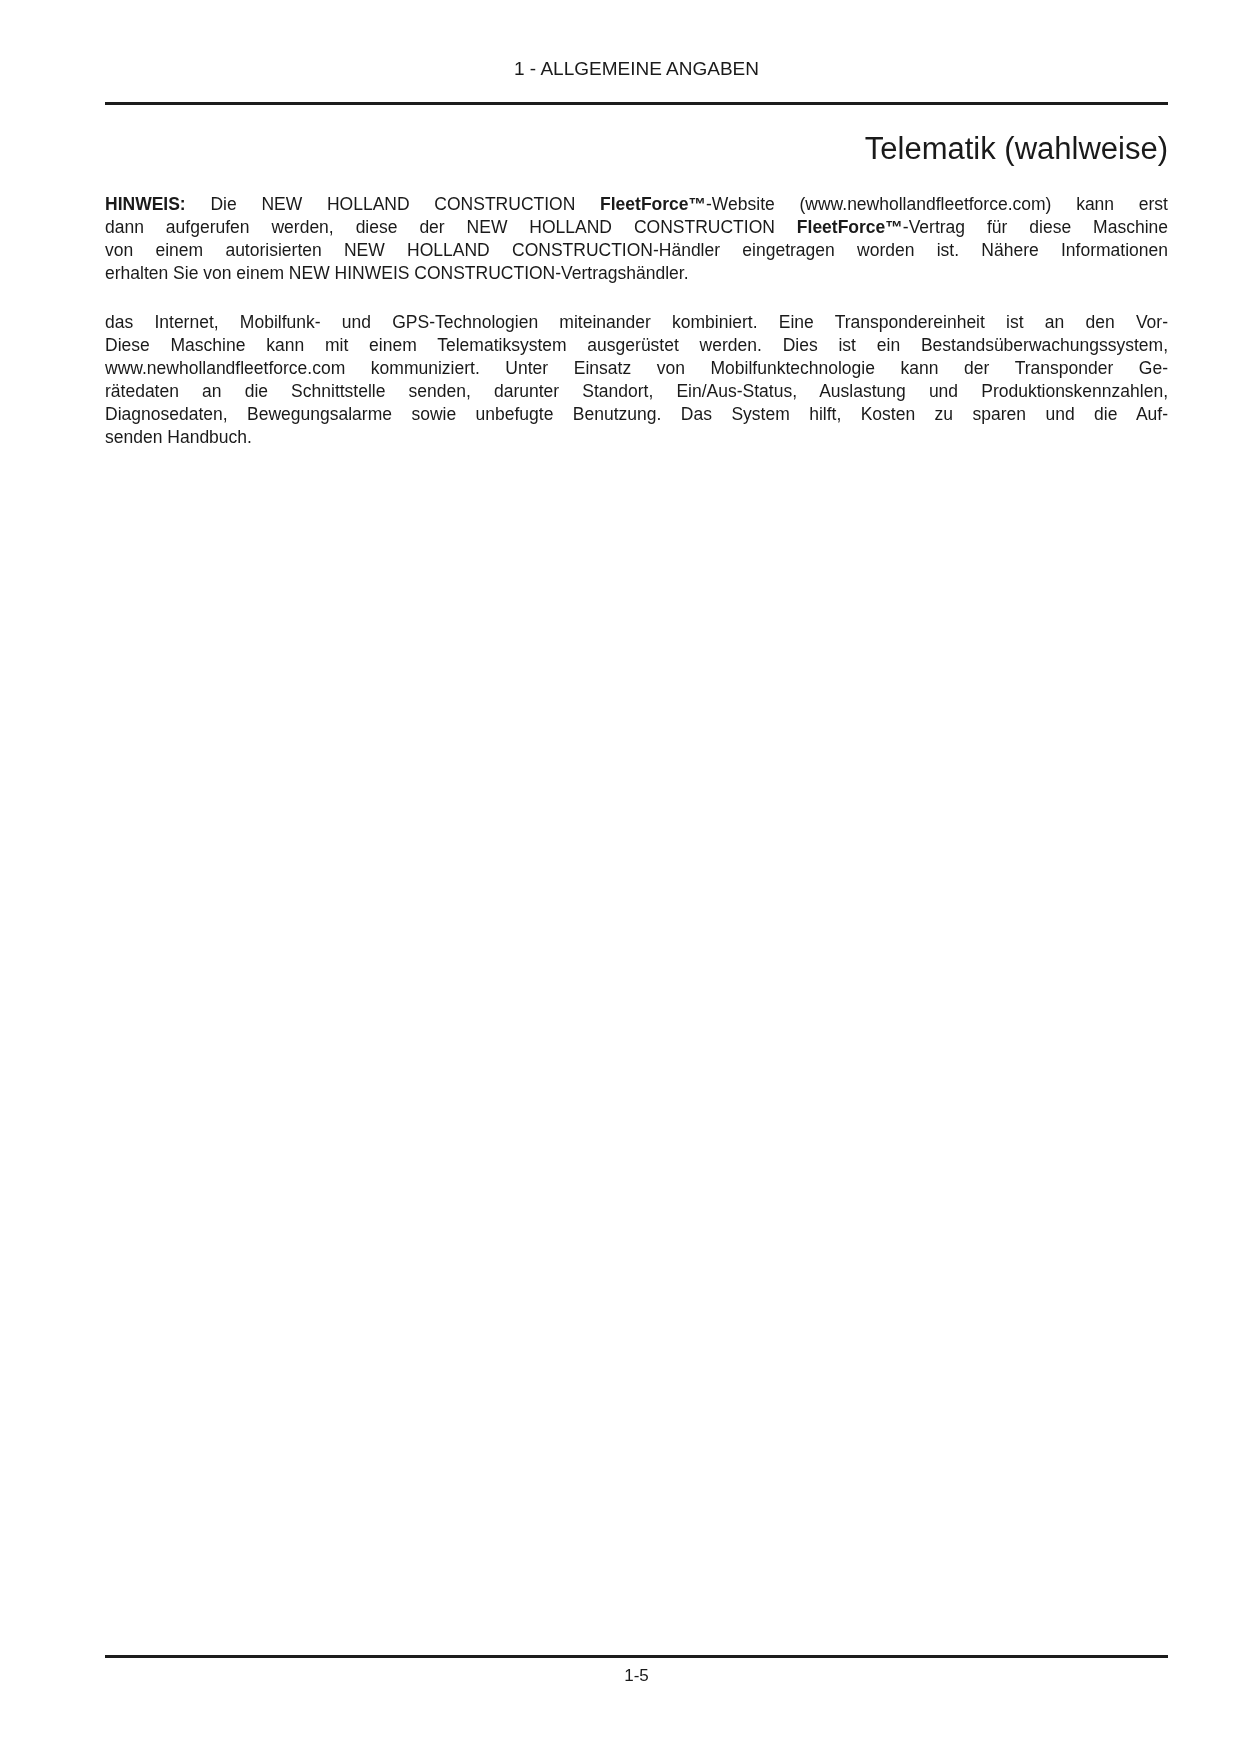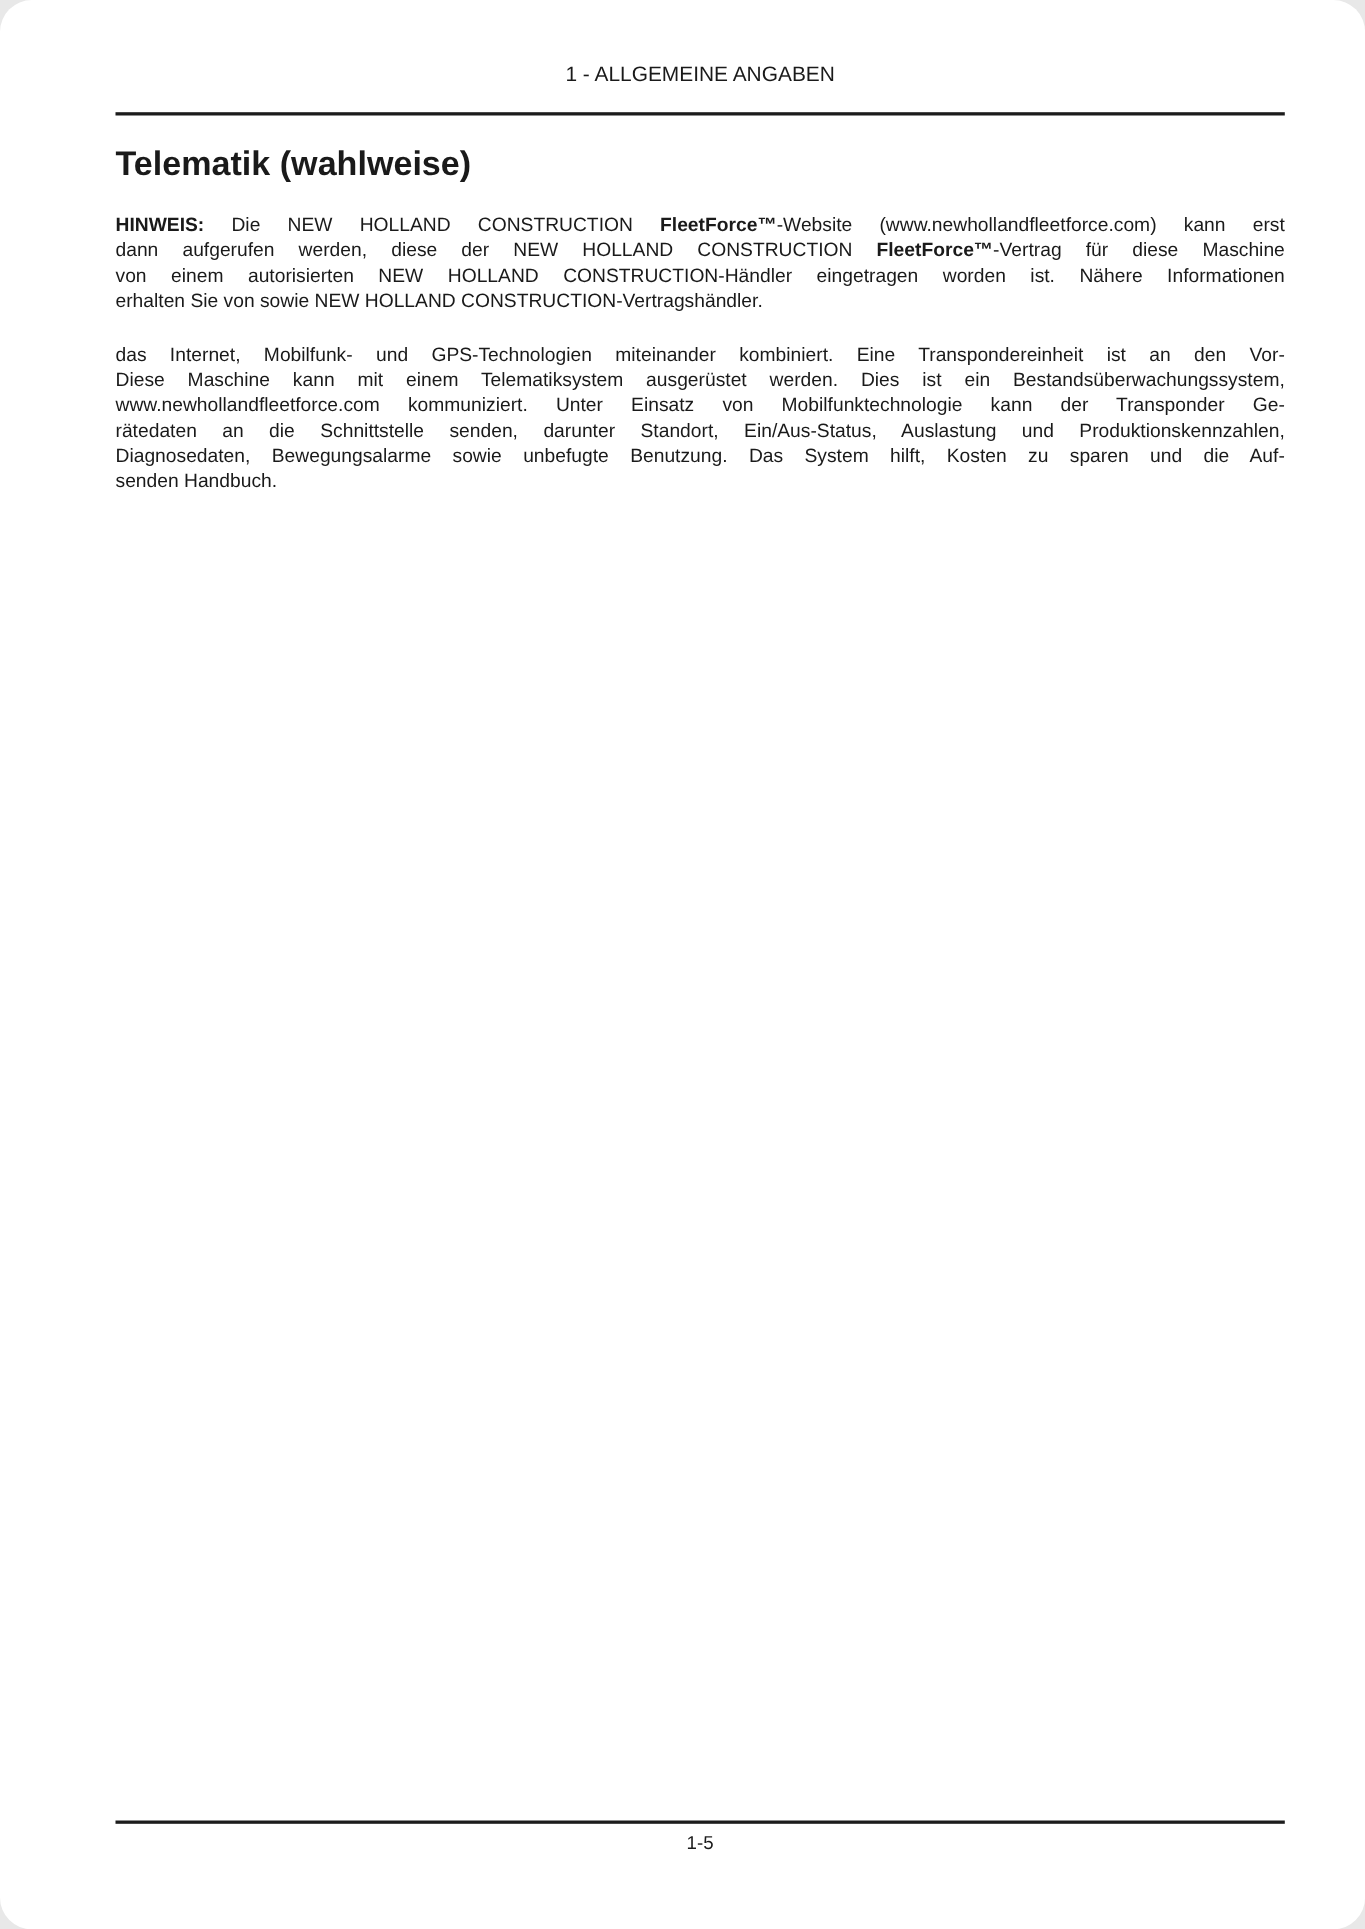--- a/index.html
+++ b/index.html
@@ -5,45 +5,45 @@
   html, body { margin: 0; padding: 0; background: #e8e8e8; }
   .page {
     position: relative;
     width: 1241px;
     height: 1754px;
     background: #ffffff;
     margin: 0 auto;
     font-family: "Liberation Sans", "DejaVu Sans", sans-serif;
     color: #1a1a1a;
     overflow: hidden;
-    border-radius: 29px;
   }
   .content {
     position: absolute;
     left: 105px;
     right: 73px;
     top: 0;
   }
   .running-head {
     text-align: center;
     font-size: 19px;
     line-height: 22px;
     padding-top: 58px;
   }
   .head-rule {
     height: 0;
     border-top: 3px solid #1c1c1c;
     margin-top: 22px;
   }
   h1.title {
     font-size: 31px;
-    font-weight: 700;
+    font-weight: 400;
     line-height: 40px;
     margin: 24px 0 0 0;
     letter-spacing: 0px;
+    text-align: right;
   }
   .para { font-size: 17.5px; line-height: 23px; }
   .note { margin-top: 24px; }
   .body-para { margin-top: 26px; }
   .line { white-space: normal; }
   .line.j { text-align: justify; text-align-last: justify; }
   .bi, .b { font-weight: 700; }
   .footer {
     position: absolute;
     left: 105px;
@@ -70,21 +70,21 @@
     <div class="running-head">1 - ALLGEMEINE ANGABEN</div>
 
     <div class="head-rule"></div>
 
     <h1 class="title">Telematik (wahlweise)</h1>
 
     <div class="para note">
       <div class="line j"><span class="bi">HINWEIS:</span><span> Die NEW HOLLAND CONSTRUCTION </span><span class="bi">FleetForce™</span><span>-Website (www.newhollandfleetforce.com) kann erst</span></div>
       <div class="line j"><span>dann aufgerufen werden, diese der NEW HOLLAND CONSTRUCTION </span><span class="bi">FleetForce™</span><span>-Vertrag für diese Maschine</span></div>
       <div class="line j"><span>von einem autorisierten NEW HOLLAND CONSTRUCTION-Händler eingetragen worden ist.  Nähere Informationen</span></div>
-      <div class="line"><span>erhalten Sie von sowie NEW HOLLAND CONSTRUCTION-Vertragshändler.</span></div>
+      <div class="line"><span>erhalten Sie von einem NEW HINWEIS CONSTRUCTION-Vertragshändler.</span></div>
     </div>
 
     <div class="para body-para">
       <div class="line j"><span>das Internet, Mobilfunk- und GPS-Technologien miteinander kombiniert.  Eine Transpondereinheit ist an den Vor-</span></div>
       <div class="line j"><span>Diese Maschine kann mit einem Telematiksystem ausgerüstet werden.  Dies ist ein Bestandsüberwachungssystem,</span></div>
       <div class="line j"><span>www.newhollandfleetforce.com kommuniziert.  Unter Einsatz von Mobilfunktechnologie kann der Transponder Ge-</span></div>
       <div class="line j"><span>rätedaten an die Schnittstelle senden, darunter Standort, Ein/Aus-Status, Auslastung und Produktionskennzahlen,</span></div>
       <div class="line j"><span>Diagnosedaten, Bewegungsalarme sowie unbefugte Benutzung.  Das System hilft, Kosten zu sparen und die Auf-</span></div>
       <div class="line"><span>senden Handbuch.</span></div>
     </div>

